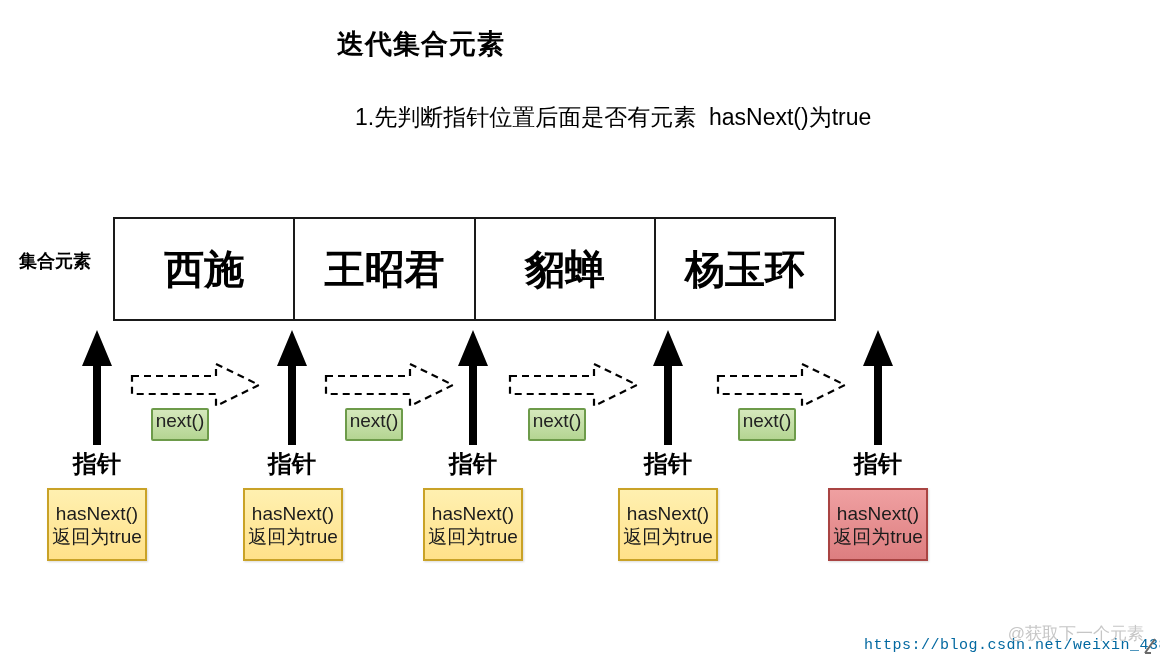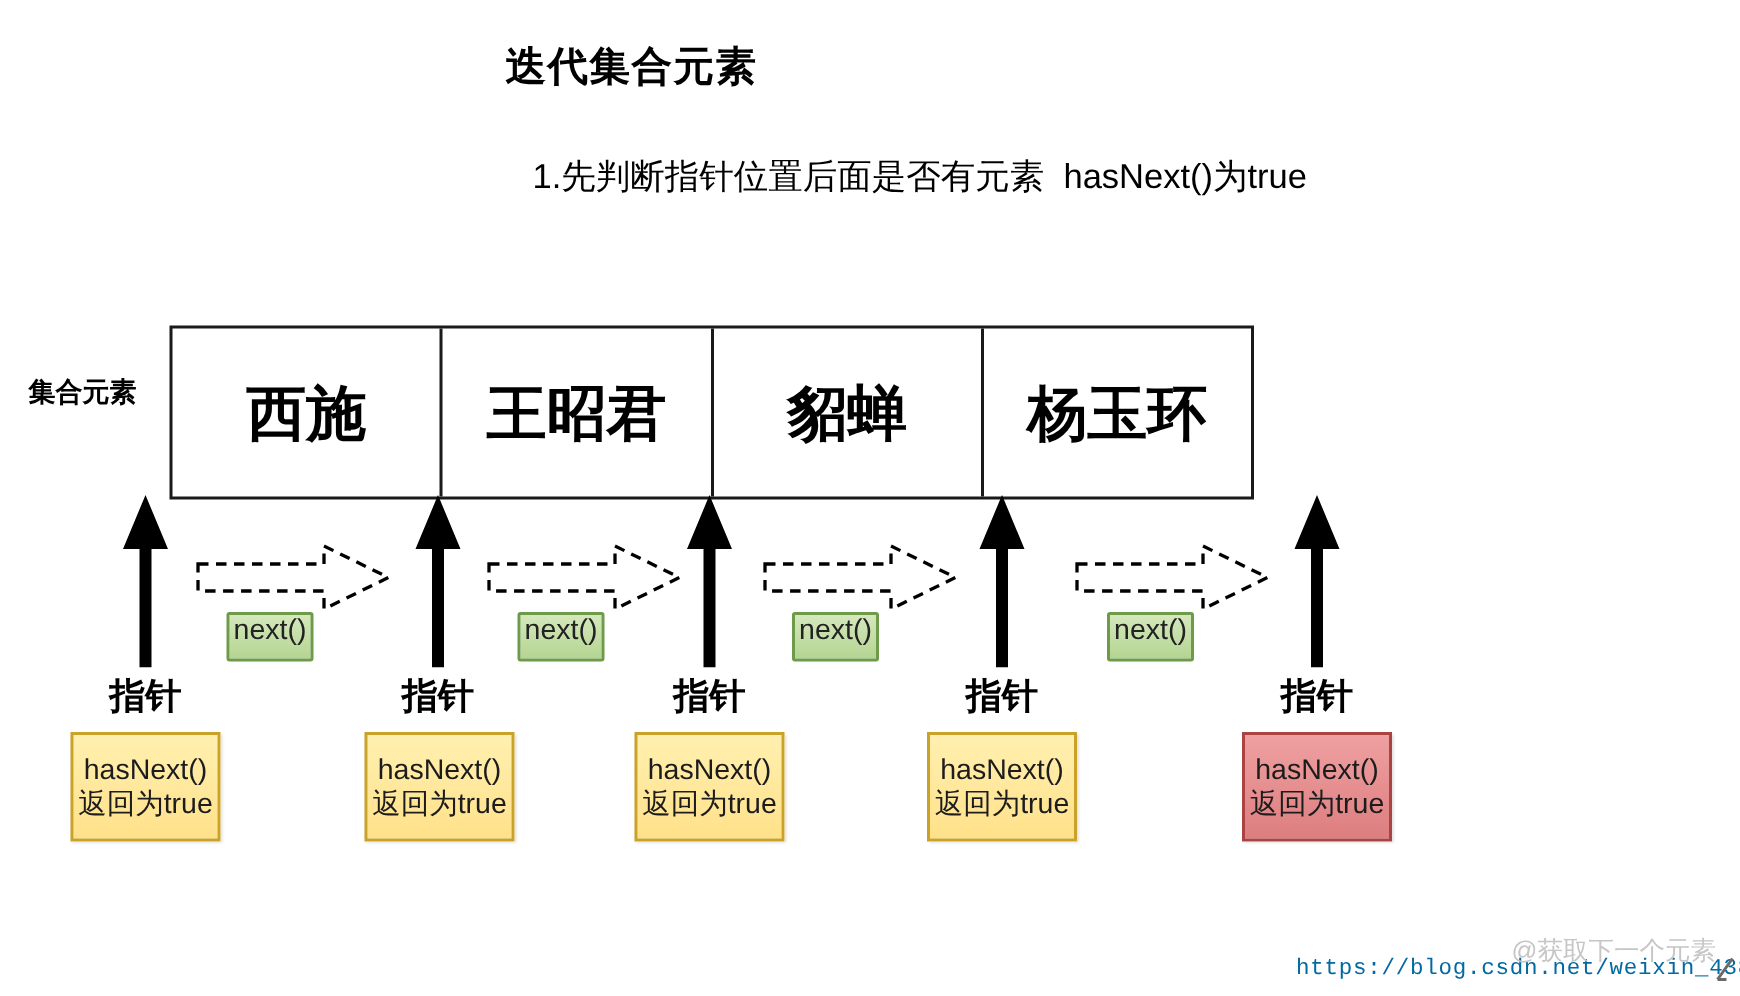--- a/index.html
+++ b/index.html
@@ -38,21 +38,21 @@
     left: 6px; top: 249px;
     font-size: 18px;
     font-weight: bold;
     color: #000;
     margin-left: 13px;
   }
 
   .collection-table {
     position: absolute;
     left: 113px; top: 217px;
-    width: 723px; height: 116px;
+    width: 723px; height: 104px;
     border: 2px solid #1a1a1a;
     display: flex;
     background: #fff;
   }
   .collection-cell {
     flex: 1;
     border-right: 2px solid #1a1a1a;
     display: flex;
     align-items: center;
     justify-content: center;

